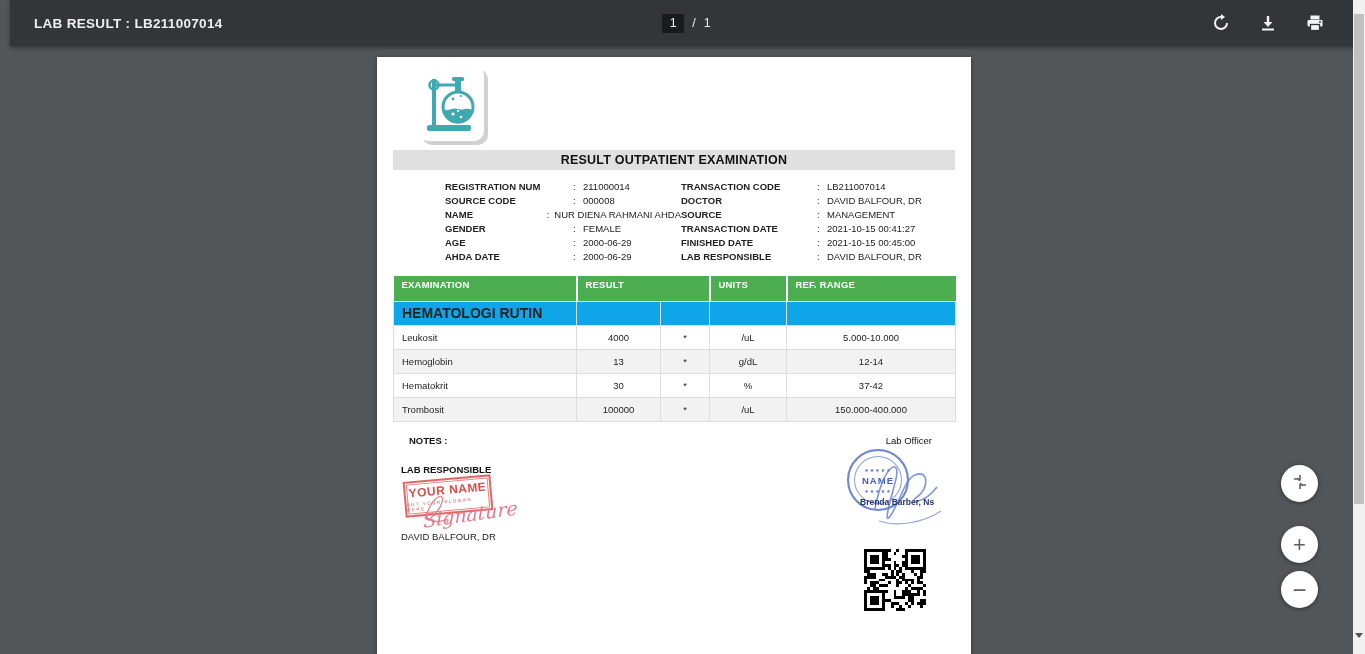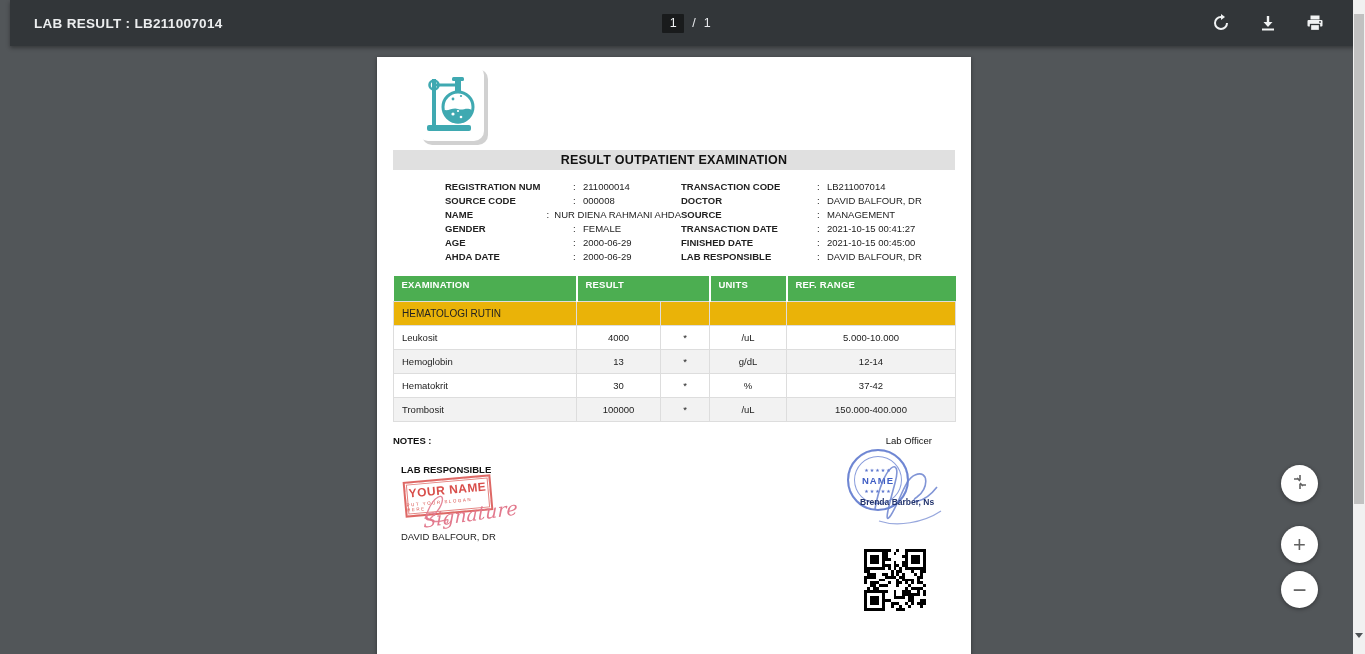--- a/index.html
+++ b/index.html
@@ -63,26 +63,26 @@
 
   .results { position:absolute; left:16px; right:16px; top:219px; border-collapse:collapse; width:562px;
              font-size:9.5px; color:#222; table-layout:fixed; }
   .results th { background:#4cae51; color:#fff; font-weight:bold; text-align:left; height:25px;
                 padding:0 0 8px 8px; border-right:2px solid #fff; font-size:9.5px; letter-spacing:.2px; }
   .results th:last-child { border-right:none; }
   .results td { height:24px; border:1px solid #ddd; padding:0 6px; }
   .results td.c { text-align:center; }
   .results td.name { padding-left:8px; }
   .results tr.stripe td { background:#f2f2f2; }
-  .results tr.section td { background:#eab308; font-weight:normal; font-size:10px; }
+  .results tr.section td { background:#0ea5e9; font-weight:bold; font-size:14px; }
   .results col.c-exam { width:183px; } .results col.c-res { width:84px; }
   .results col.c-flag { width:49px; }  .results col.c-unit { width:77px; }
   .results col.c-ref { width:169px; }
 
-  .notes-label { position:absolute; left:16px; top:378px; font-weight:bold; font-size:9.5px; color:#111; }
+  .notes-label { position:absolute; left:32px; top:378px; font-weight:bold; font-size:9.5px; color:#111; }
   .labresp-label { position:absolute; left:24px; top:407px; font-weight:bold; font-size:9.5px; color:#111; }
   .labresp-name { position:absolute; left:24px; top:474px; font-size:9.5px; color:#222; }
   .officer-label { position:absolute; right:39px; top:378px; font-weight:normal; font-size:9.5px; color:#111; }
   .officer-name  { position:absolute; left:483px; top:440px; font-size:8.5px; font-weight:bold; color:#24356e; }
 
   
   .red-stamp { position:absolute; left:27px; top:421px; width:88px; height:36px;
                border:2px solid rgba(216,78,74,.85); box-shadow:inset 0 0 0 1px #fff, inset 0 0 0 2px rgba(216,78,74,.7);
                transform:rotate(-5deg); display:flex; flex-direction:column; align-items:center; justify-content:center; }
   .red-stamp .l1 { color:#d84e4a; font-weight:bold; font-size:12px; letter-spacing:.5px; }

